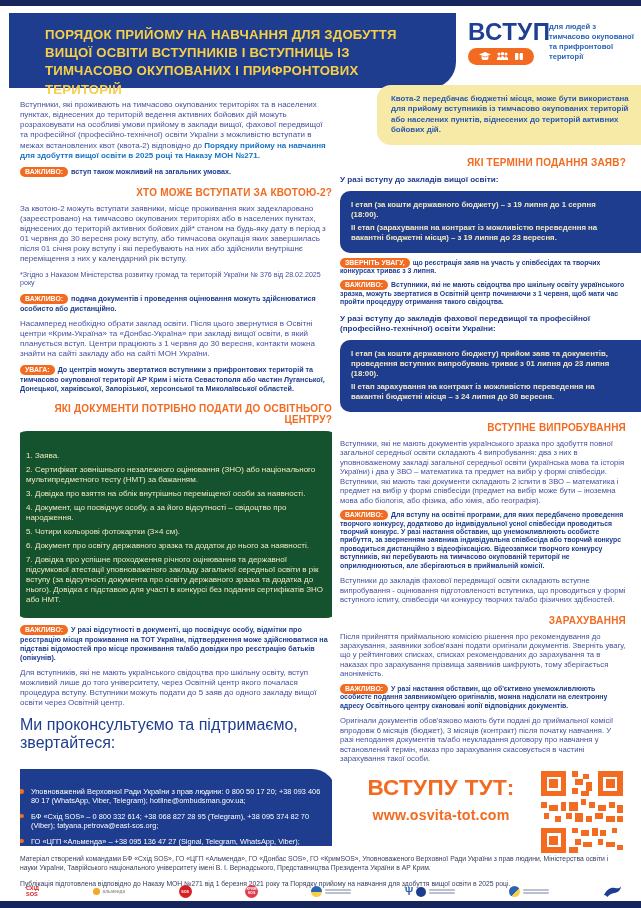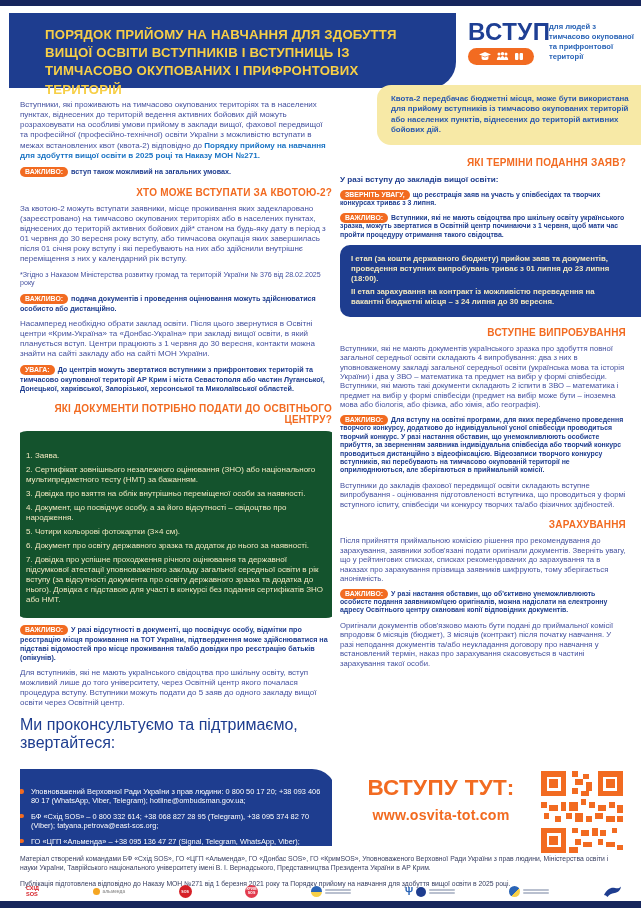--- a/index.html
+++ b/index.html
@@ -149,22 +149,27 @@
 
     </div>
   </div>
 
   <div class="col-right">
     <div class="quota-box">
       <div class="quota">Квота-2 передбачає бюджетні місця, може бути використана для прийому вступників із тимчасово окупованих територій або населених пунктів, віднесених до територій активних бойових дій.</div>
     </div>
     <h2 class="orange-h rh">ЯКІ ТЕРМІНИ ПОДАННЯ ЗАЯВ?</h2>
     <p class="rintro">У разі вступу до закладів вищої освіти:</p>
+    <div class="stage-box">
+      <p class="stage">І етап (за кошти державного бюджету) – з 19 липня до 1 серпня (18:00).</p>
+      <p class="stage">ІІ етап (зарахування на контракт із можливістю переведення на вакантні бюджетні місця) – з 19 липня до 23 вересня.</p>
+    </div>
     <p class="rnote"><span class="badge">ЗВЕРНІТЬ УВАГУ,</span><span>що реєстрація заяв на участь у співбесідах та творчих конкурсах триває з 3 липня.</span></p>
     <p class="rnote"><span class="badge">ВАЖЛИВО:</span><span>Вступники, які не мають свідоцтва про шкільну освіту українського зразка, можуть звертатися в Освітній центр починаючи з 1 червня, щоб мати час пройти процедуру отримання такого свідоцтва.</span></p>
+    <p class="rintro">У разі вступу до закладів фахової передвищої та професійної (професійно-технічної) освіти України:</p>
     <div class="stage-box">
       <p class="stage">І етап (за кошти державного бюджету) прийом заяв та документів, проведення вступних випробувань триває з 01 липня до 23 липня (18:00).</p>
       <p class="stage">ІІ етап зарахування на контракт із можливістю переведення на вакантні бюджетні місця – з 24 липня до 30 вересня.</p>
     </div>
     <h2 class="orange-h rh">ВСТУПНЕ ВИПРОБУВАННЯ</h2>
     <p class="rbody">Вступники, які не мають документів українського зразка про здобуття повної загальної середньої освіти складають 4 випробування: два з них в уповноваженому закладі загальної середньої освіти (українська мова та історія України) і два у ЗВО – математика та предмет на вибір у формі співбесіди. Вступники, які мають такі документи складають 2 іспити в ЗВО – математика і предмет на вибір у формі співбесіди (предмет на вибір може бути – іноземна мова або біологія, або фізика, або хімія, або географія).</p>
     <p class="rnote"><span class="badge">ВАЖЛИВО:</span><span>Для вступу на освітні програми, для яких передбачено проведення творчого конкурсу, додатково до індивідуальної усної співбесіди проводиться творчий конкурс. У разі настання обставин, що унеможливлюють особисте прибуття, за зверненням заявника індивідуальна співбесіда або творчий конкурс проводиться дистанційно з відеофіксацією. Відеозаписи творчого конкурсу вступників, які перебувають на тимчасово окупованій території не оприлюднюються, але зберігаються в приймальній комісії.</span></p>
     <p class="rbody">Вступники до закладів фахової передвищої освіти складають вступне випробування - оцінювання підготовленості вступника, що проводиться у формі вступного іспиту, співбесіди чи конкурсу творчих та/або фізичних здібностей.</p>
     <h2 class="orange-h rh">ЗАРАХУВАННЯ</h2>
     <p class="rbody">Після прийняття приймальною комісією рішення про рекомендування до зарахування, заявники зобов'язані подати оригінали документів. Зверніть увагу, що у рейтингових списках, списках рекомендованих до зарахування та в наказах про зарахування прізвища заявників шифрують, тому зберігається анонімність.</p>

